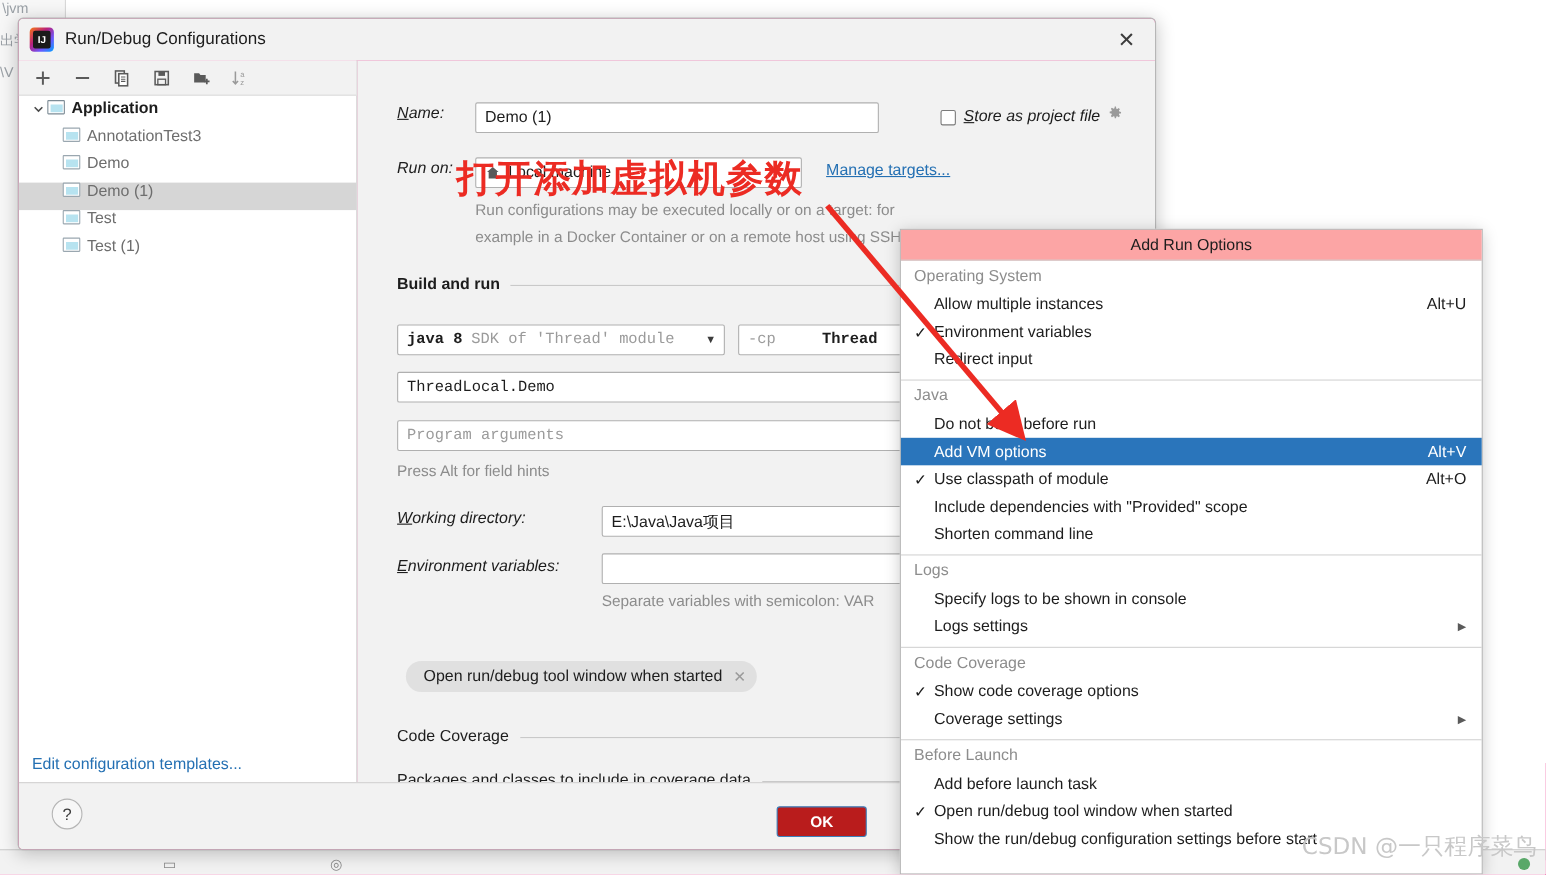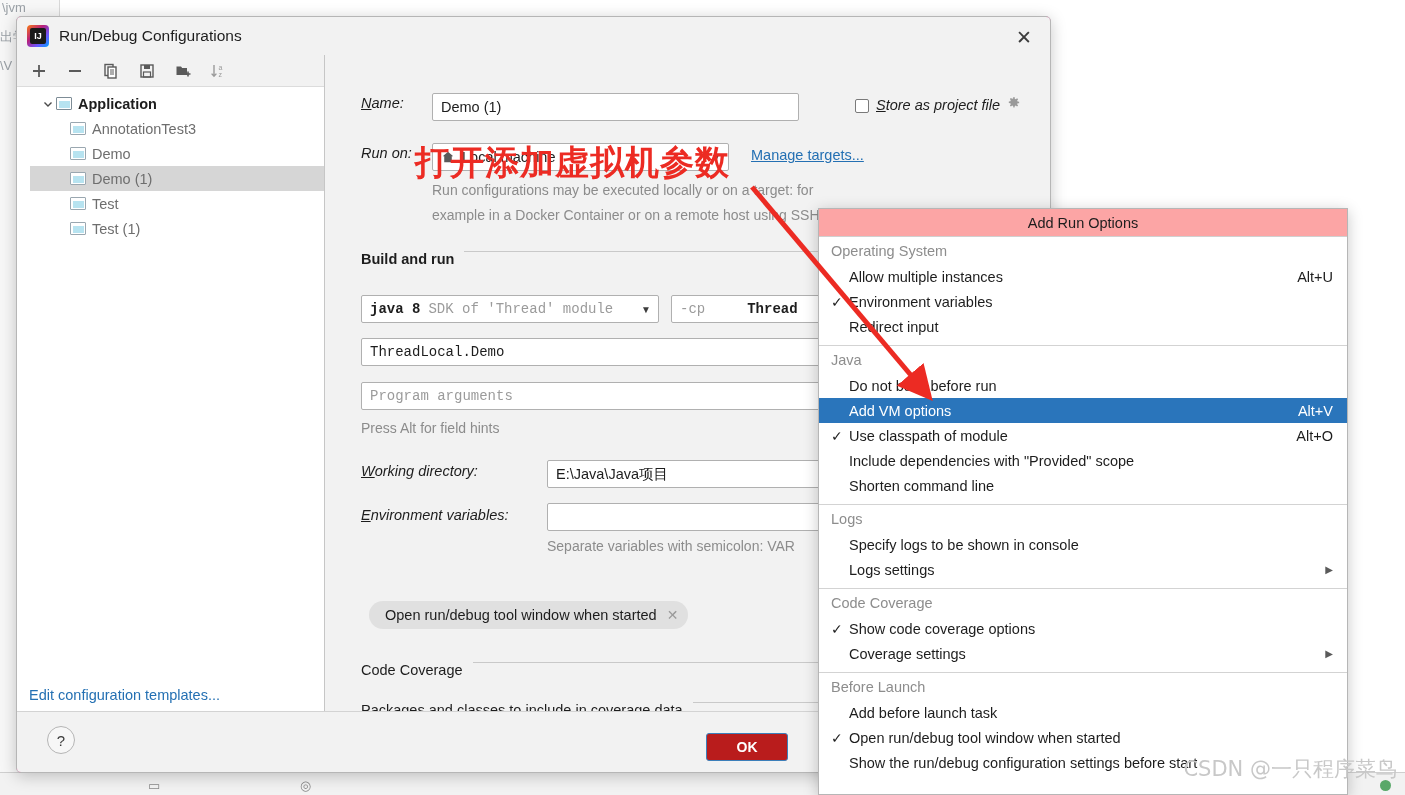--- a/index.html
+++ b/index.html
@@ -88,22 +88,22 @@
   }
   .tree-toolbar {
     height: 32px; display: flex; align-items: center; gap: 16px;
     padding-left: 12px; background: #f2f2f2; border-bottom: 1px solid #dcdcdc;
   }
   .tb-icon { width: 20px; height: 20px; color: #5a5a5a; display:flex; align-items:center; justify-content:center; }
   .tb-icon svg { display:block; }
 
   .tree-list { padding-top: 4px; }
   .tree-row {
-    height: 25px; display: flex; align-items: center; padding-left: 10px;
-    font-size: 14.5px; color: #6e6e6e; white-space: nowrap; margin-left: 13px;
+    height: 25px; display: flex; padding-left: 10px;
+    font-size: 14.5px; color: #6e6e6e; white-space: nowrap;
   }
   .tree-row.group { color: #1d1d1d; font-weight: bold; }
   .tree-row.selected { background: #d6d6d6; }
   .chev {
     width: 16px; height: 16px; display: inline-flex; align-items:center; justify-content:center;
     color: #4a4a4a; flex: none;
   }
   .node-icon {
     width: 16px; height: 13px; flex: none; margin-right: 6px;
     border: 1.4px solid #9aa7b0; background: #ffffff; position: relative; border-radius: 1px;
@@ -148,21 +148,21 @@
 
   .chk-box {
     width: 14px; height: 14px; border: 1px solid #7a7a7a; background: #fff;
     border-radius: 2px; margin-right: 7px; flex: none;
   }
   .gear { color: #8e8e8e; font-size: 15px; margin-left: 6px; }
 
   .section-head {
     font-size: 14.5px; font-weight: bold; color: #1d1d1d;
   }
-  .section-line-wrap { display: flex; align-items: flex-start; width: 100%; }
+  .section-line-wrap { display: flex; align-items: center; width: 100%; }
   .section-rule { flex: 1; height: 1px; background: #c9c9c9; margin-left: 10px; }
   .section-head-plain { font-size: 14.5px; color: #1d1d1d; }
 
   .chip {
     display: inline-flex; align-items: center; height: 28px;
     background: #e0e0e0; border-radius: 14px; padding: 0 10px 0 16px;
     font-size: 14.5px; color: #1d1d1d;
   }
   .chip .x { margin-left: 10px; color: #9a9a9a; font-size: 14px; cursor: pointer; }
 

